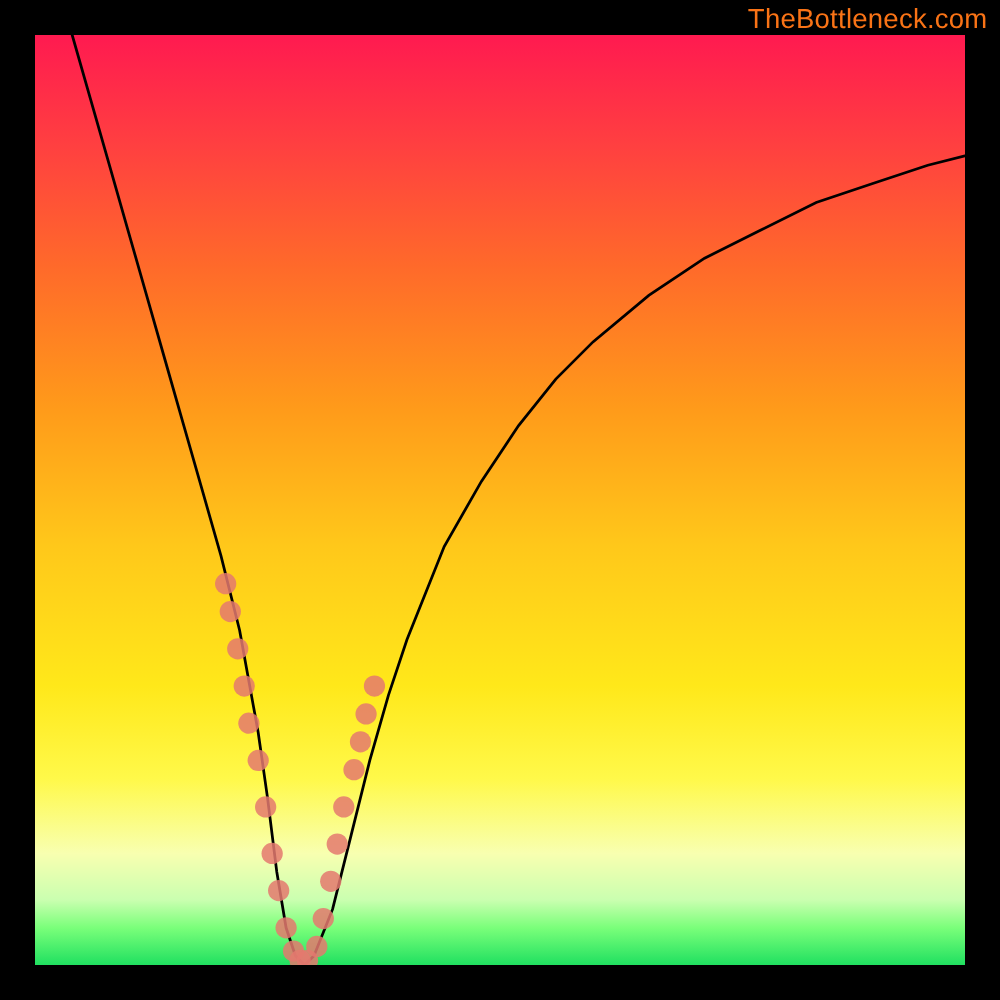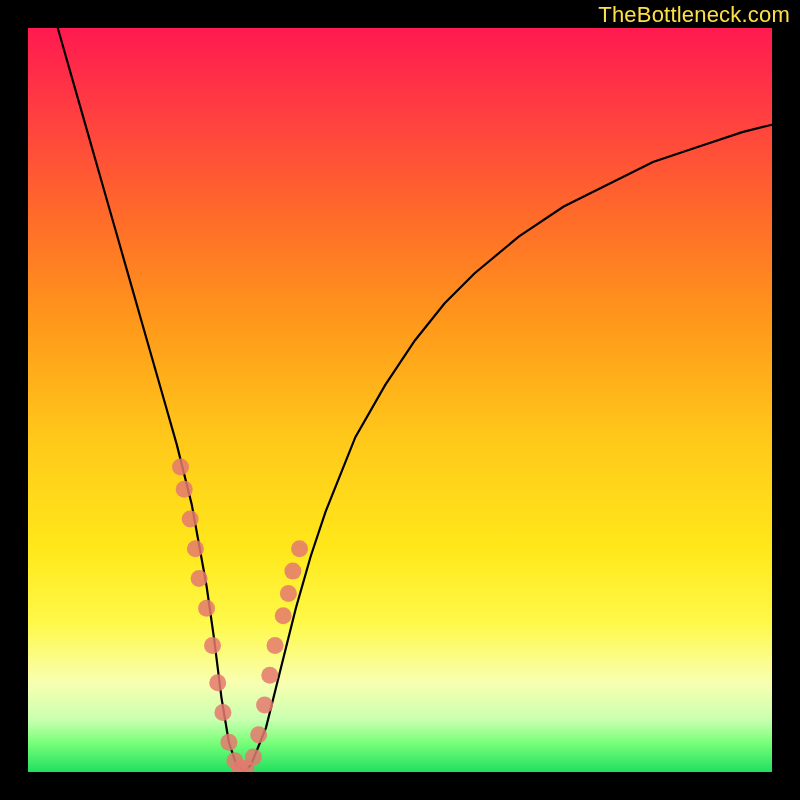--- a/index.html
+++ b/index.html
@@ -36,21 +36,21 @@
       #f8ffb0 88%,
       #caffb0 93%,
       #7aff7a 96%,
       #20e060 100%
     );
   }
   .watermark {
     position: absolute;
     top: 2px;
     right: 10px;
-    color: #fde047;
+    color: #f97316;
     font-size: 22px;
     font-weight: 500;
     letter-spacing: 0.2px;
     user-select: none;
   }
   svg.curve {
     position: absolute;
     top: 0;
     left: 0;
     width: 744px;

